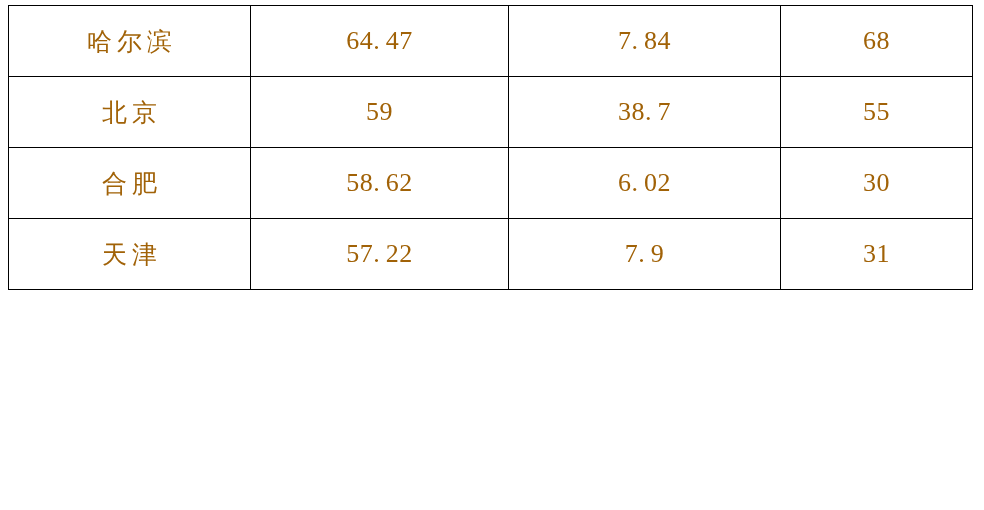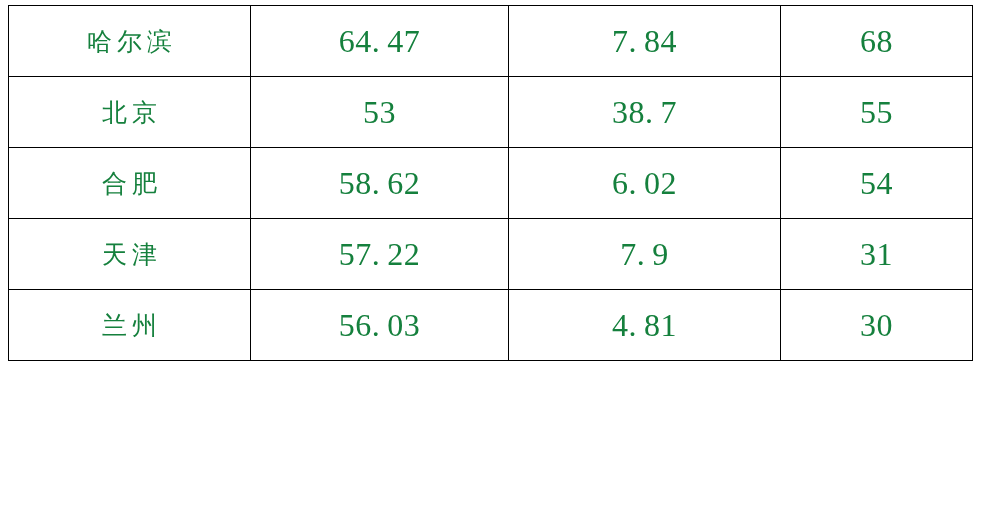--- a/index.html
+++ b/index.html
@@ -32,31 +32,31 @@
   table.data-table col.c-city  { width: 242px; }
   table.data-table col.c-val1  { width: 258px; }
   table.data-table col.c-val2  { width: 272px; }
   table.data-table col.c-val3  { width: 192px; }
   table.data-table td {
     border: 1px solid #000000;
     height: 70px;
     padding: 0 4px;
     text-align: center;
     vertical-align: middle;
-    color: #15803d;
+    color: #a16207;
     white-space: nowrap;
     overflow: hidden;
   }
   td.city-cell {
     font-size: 25px;
     letter-spacing: 5px;
     text-indent: 5px;
   }
   td.num-cell {
-    font-size: 32px;
+    font-size: 26px;
     letter-spacing: 0.5px;
   }
   
   .dec-gap { display: inline-block; width: 0.22em; }
 </style>
 </head>
 <body>
 
 <div class="sheet">
   <table class="data-table">
@@ -68,37 +68,31 @@
     </colgroup>
     <tbody id="table-body">
         <tr>
           <td class="city-cell">哈尔滨</td>
           <td class="num-cell">64.<span class="dec-gap"></span>47</td>
           <td class="num-cell">7.<span class="dec-gap"></span>84</td>
           <td class="num-cell">68</td>
         </tr>
         <tr>
           <td class="city-cell">北京</td>
-          <td class="num-cell">53</td>
+          <td class="num-cell">59</td>
           <td class="num-cell">38.<span class="dec-gap"></span>7</td>
           <td class="num-cell">55</td>
         </tr>
         <tr>
           <td class="city-cell">合肥</td>
           <td class="num-cell">58.<span class="dec-gap"></span>62</td>
           <td class="num-cell">6.<span class="dec-gap"></span>02</td>
-          <td class="num-cell">54</td>
+          <td class="num-cell">30</td>
         </tr>
         <tr>
           <td class="city-cell">天津</td>
           <td class="num-cell">57.<span class="dec-gap"></span>22</td>
           <td class="num-cell">7.<span class="dec-gap"></span>9</td>
           <td class="num-cell">31</td>
         </tr>
-        <tr>
-          <td class="city-cell">兰州</td>
-          <td class="num-cell">56.<span class="dec-gap"></span>03</td>
-          <td class="num-cell">4.<span class="dec-gap"></span>81</td>
-          <td class="num-cell">30</td>
-        </tr>
       </tbody>
   </table>
 </div>
 
 </body></html>

